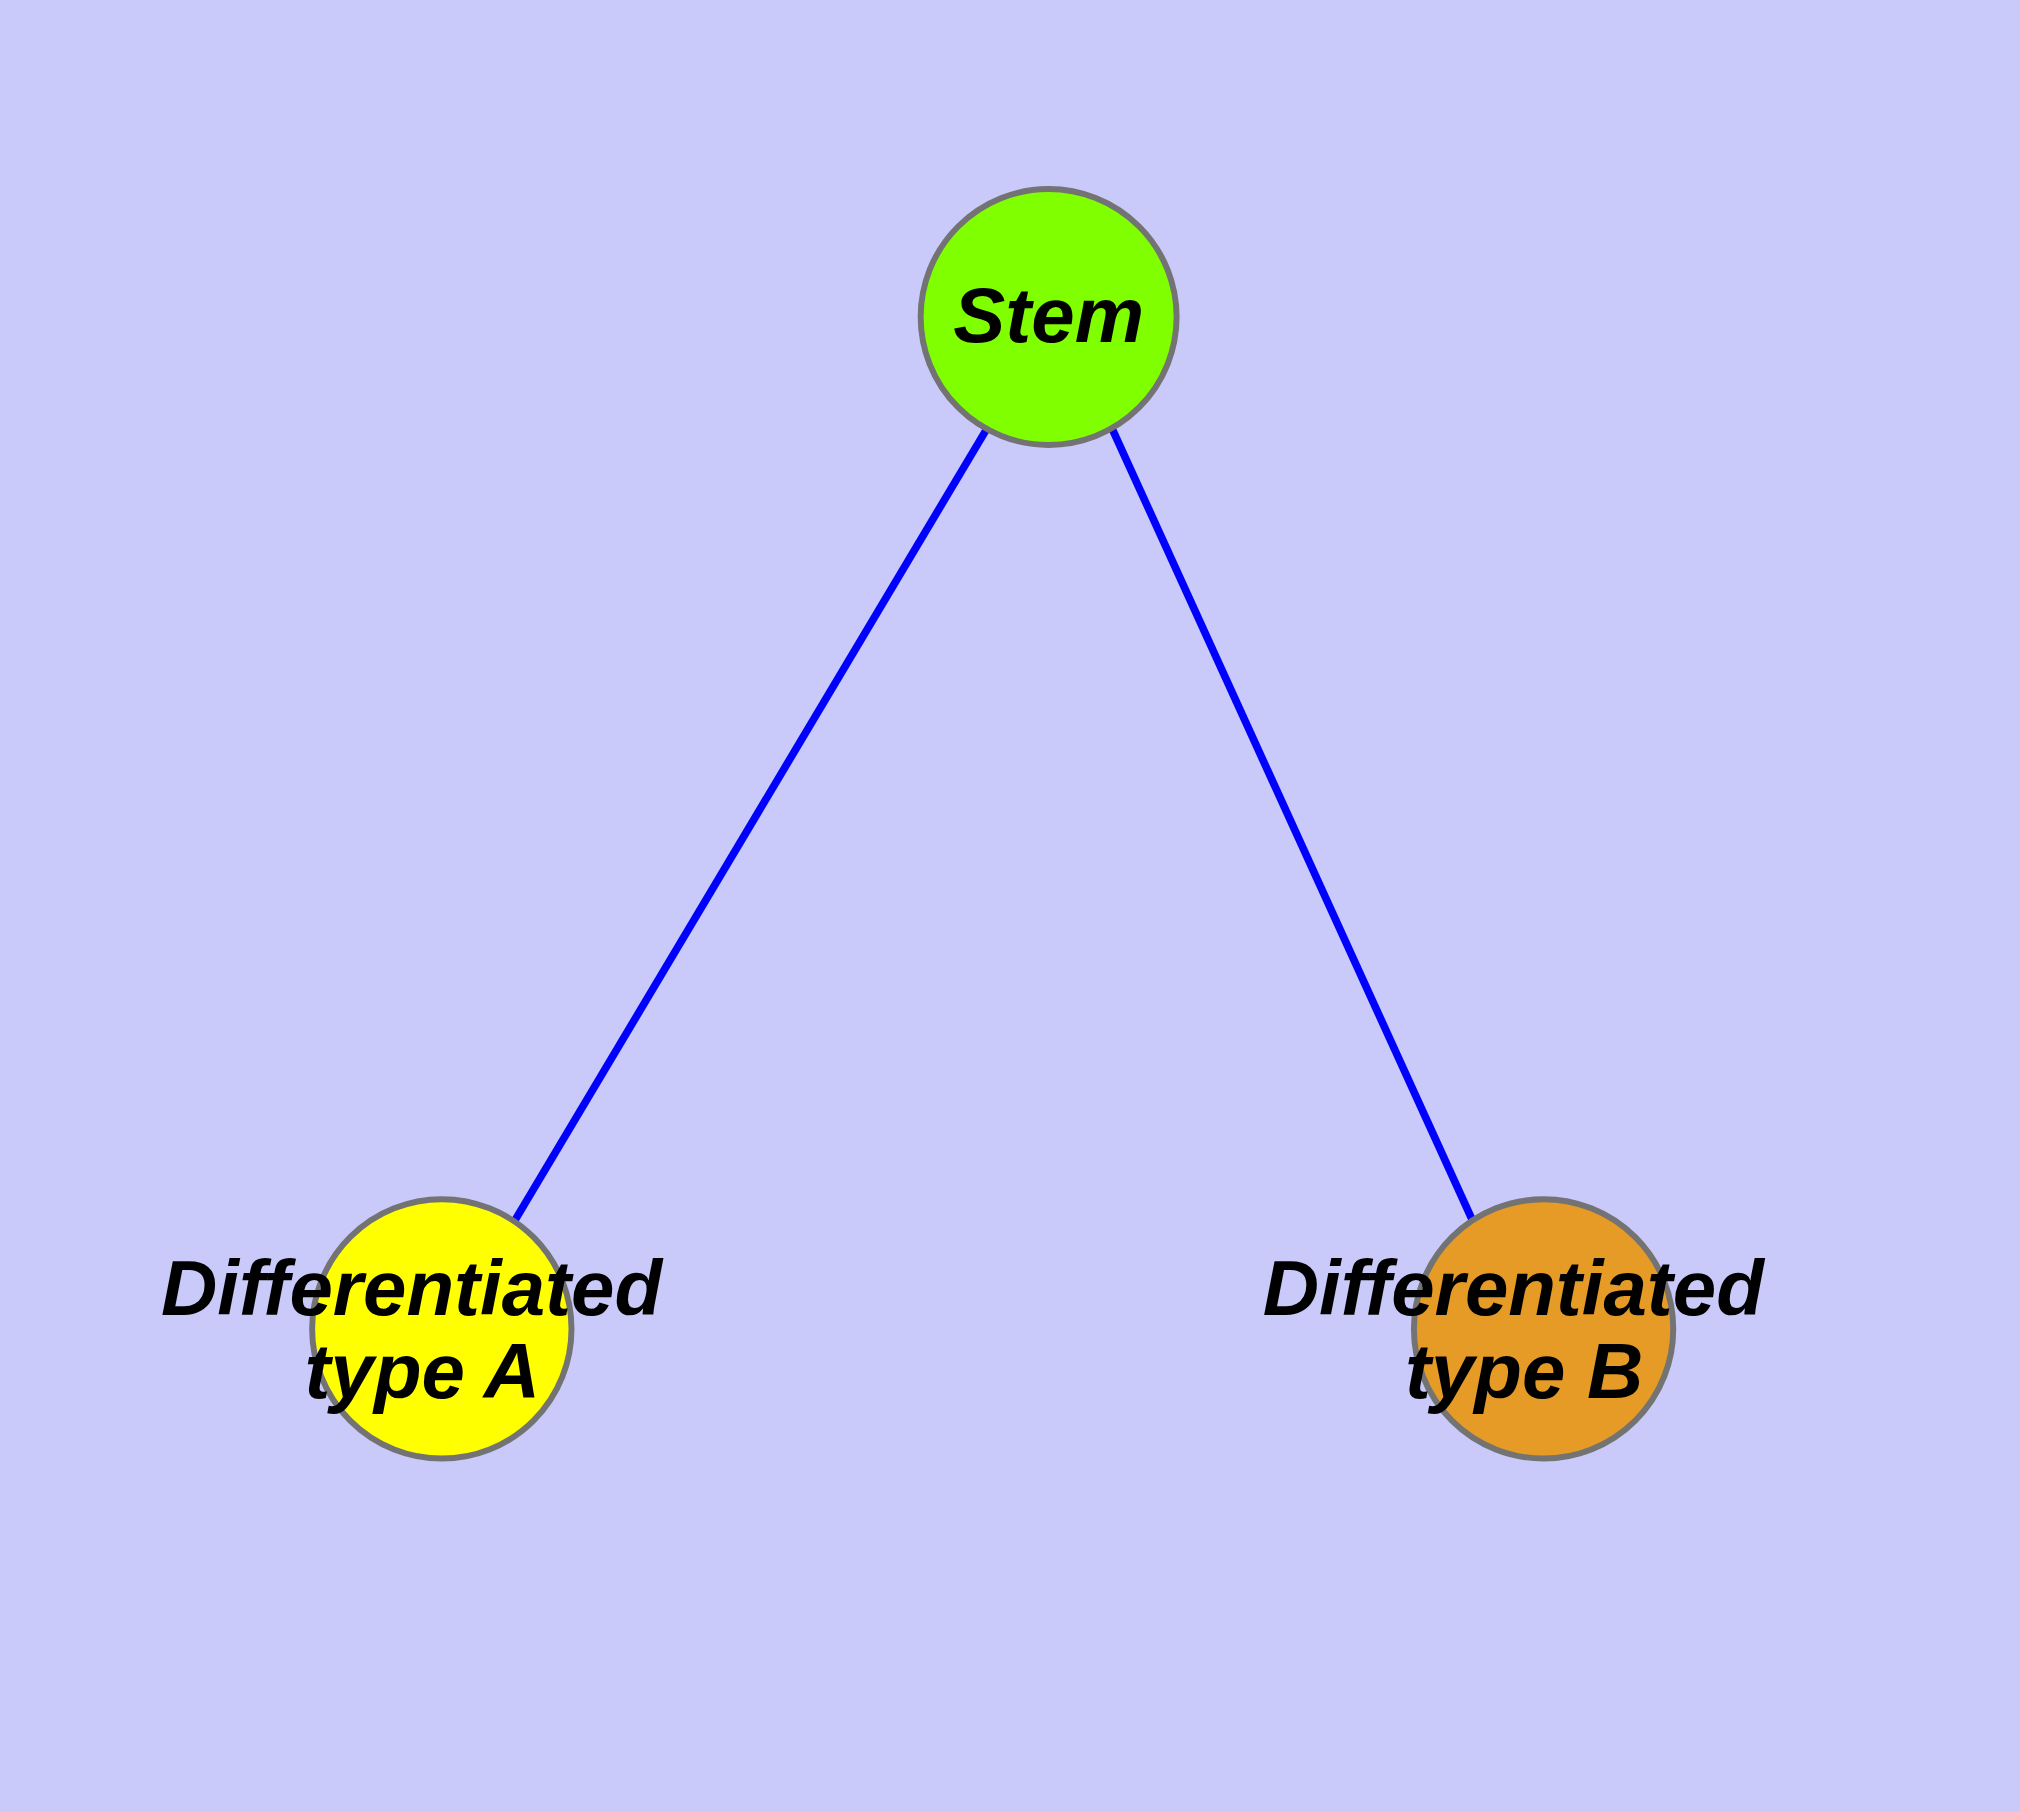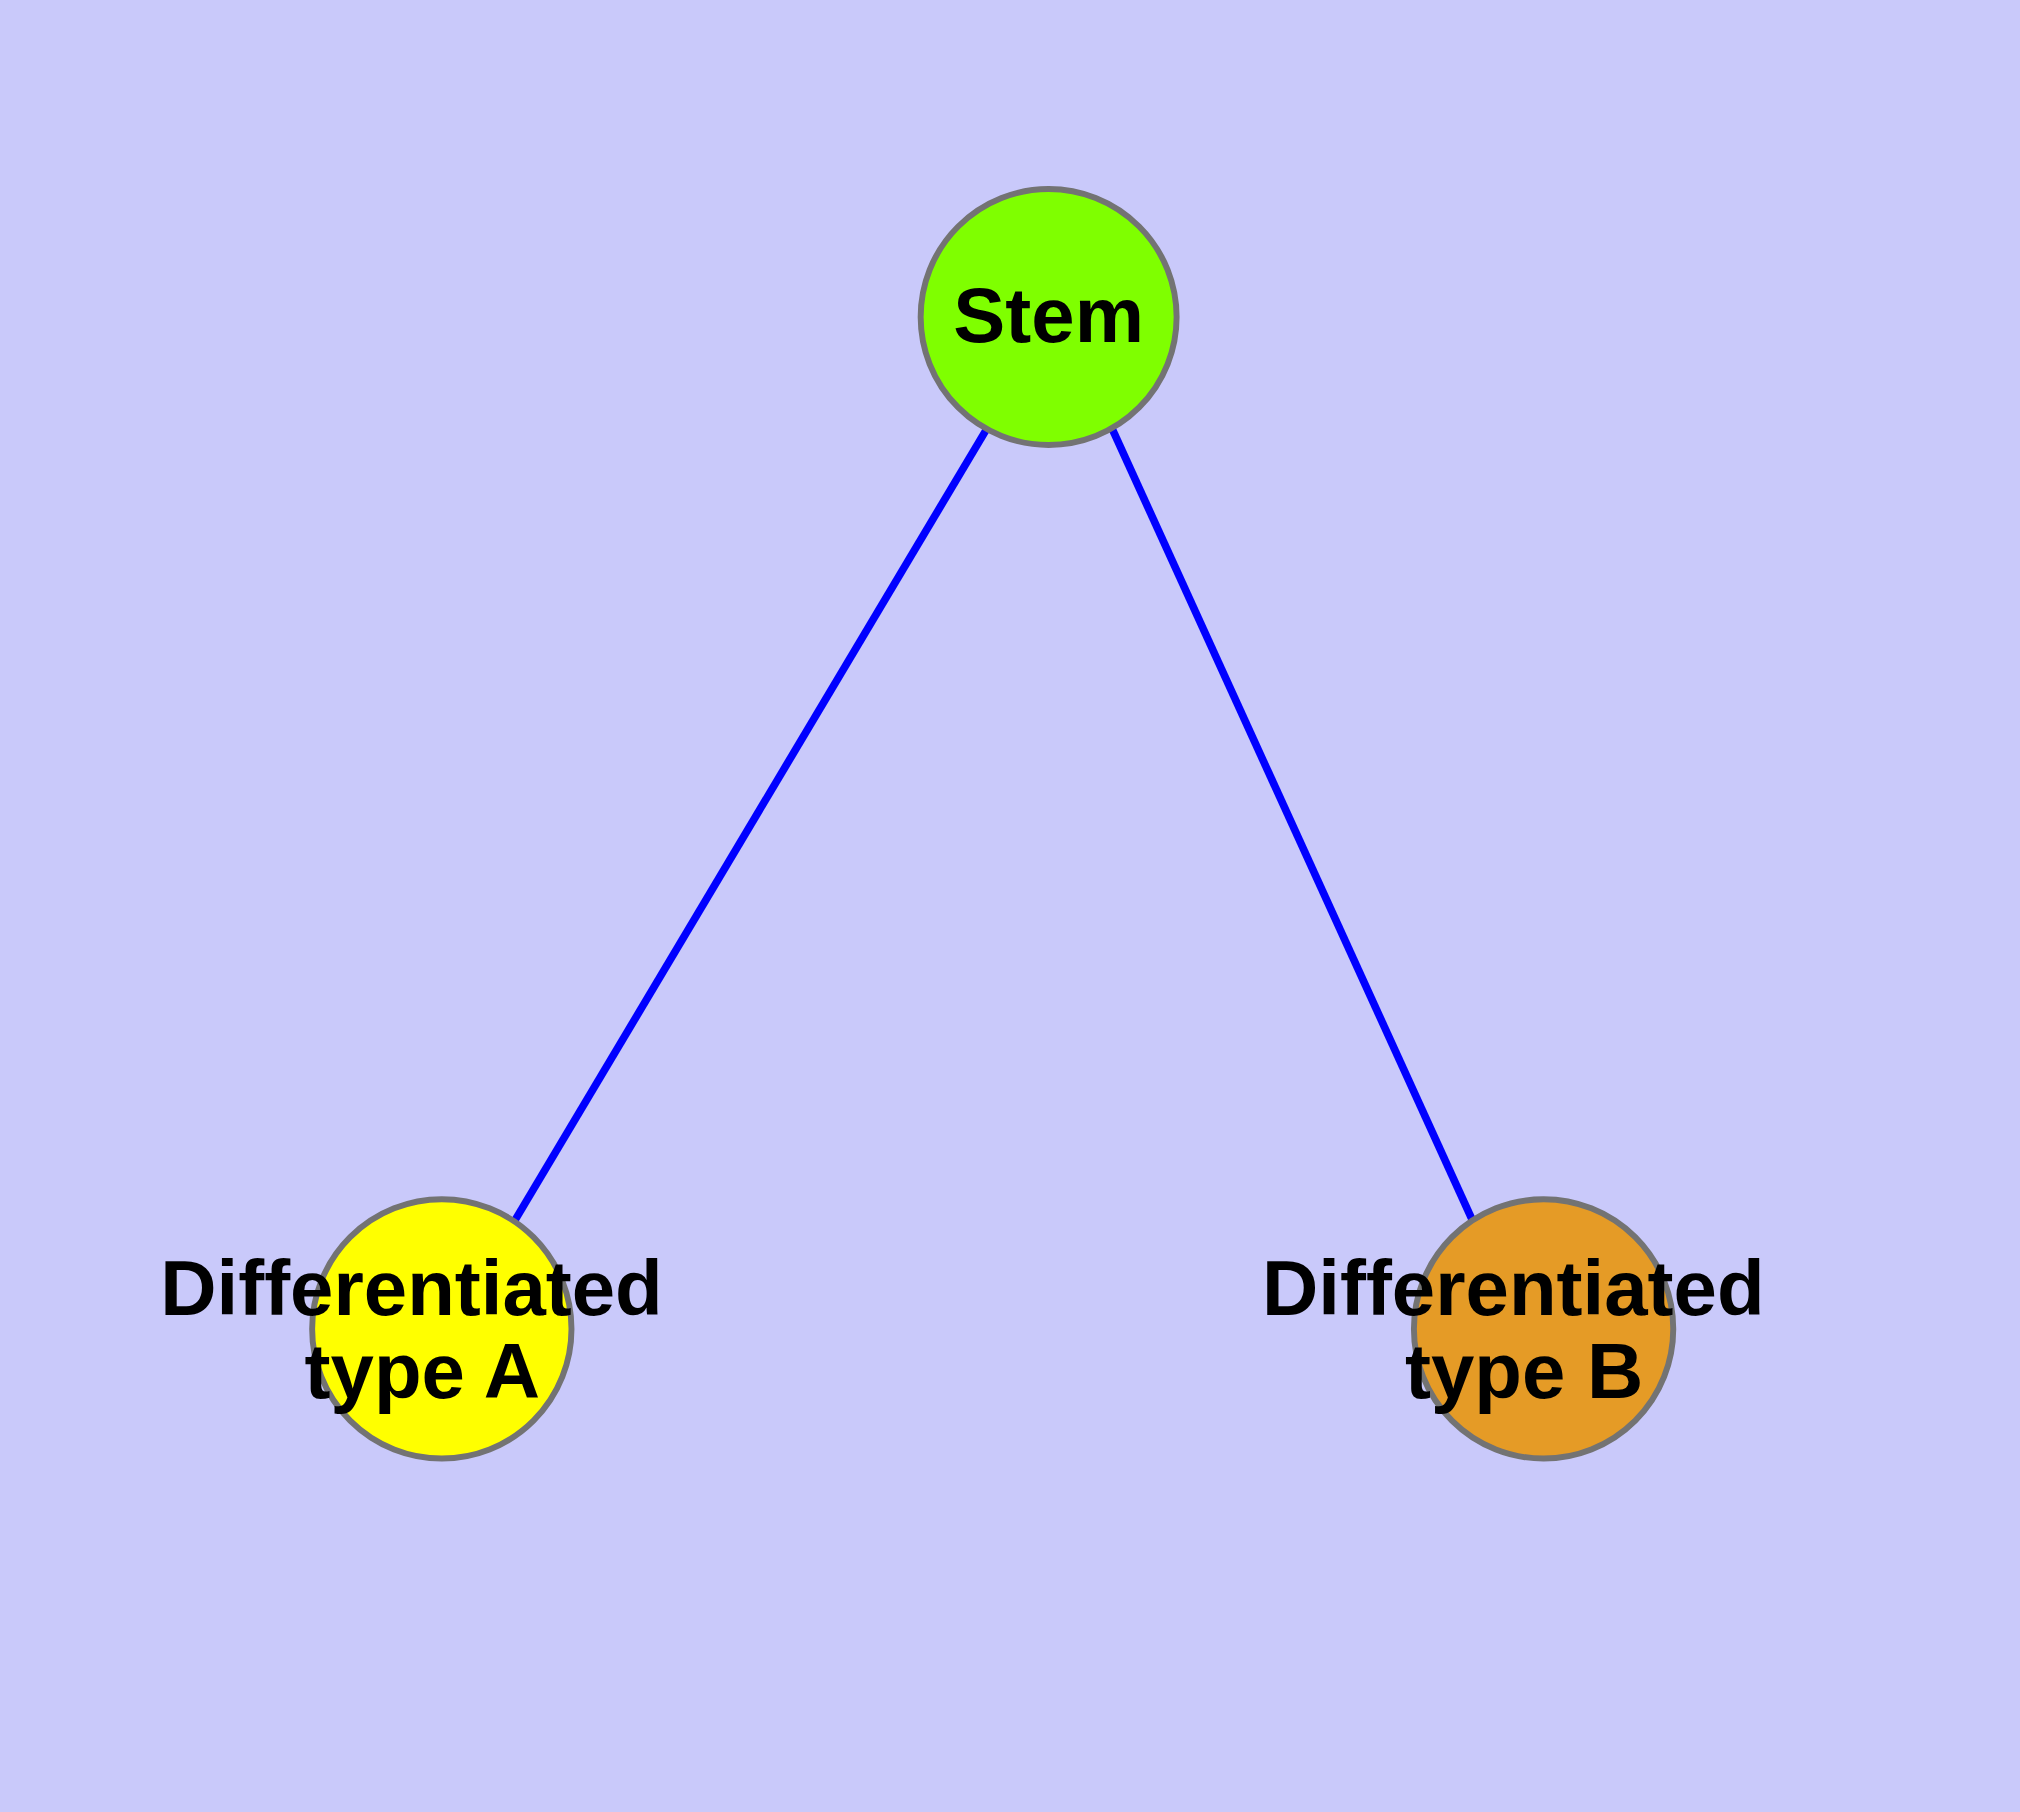--- a/index.html
+++ b/index.html
@@ -7,20 +7,21 @@
     margin: 0;
     padding: 0;
     background: #ffffff;
   }
   #canvas {
     position: relative;
     width: 2021px;
     height: 1812px;
     overflow: hidden;
     font-family: "Liberation Sans", sans-serif;
+    font-style: italic;
   }
   #bg-rect {
     position: absolute;
     left: 0;
     top: 0;
     width: 100%;
     height: 100%;
   }
   #graph-svg {
     position: absolute;

